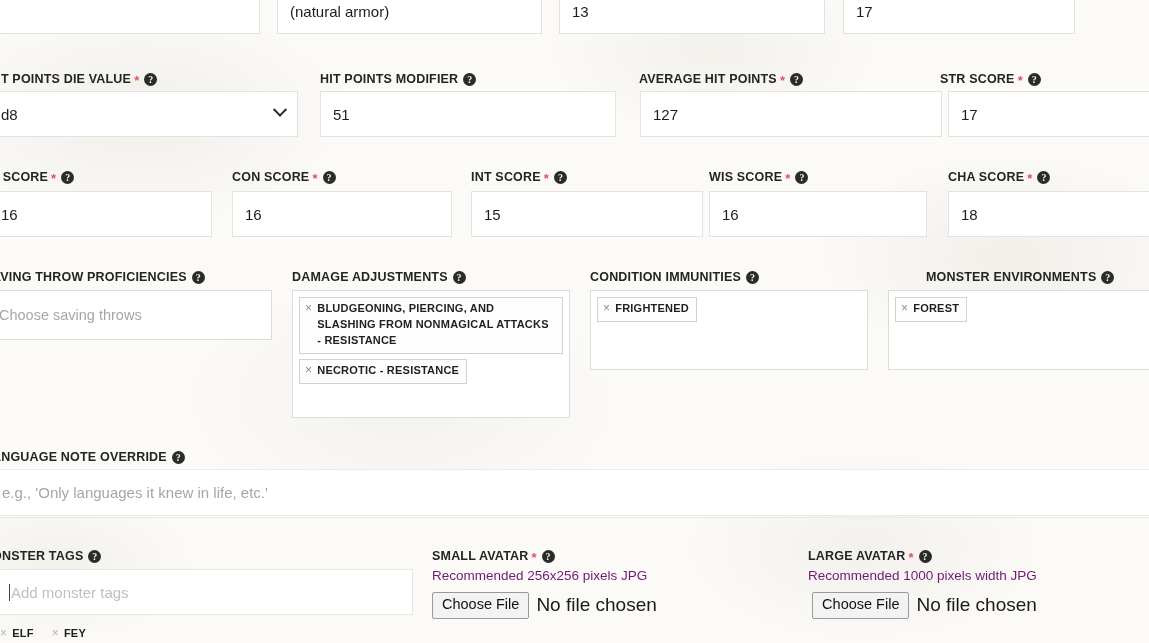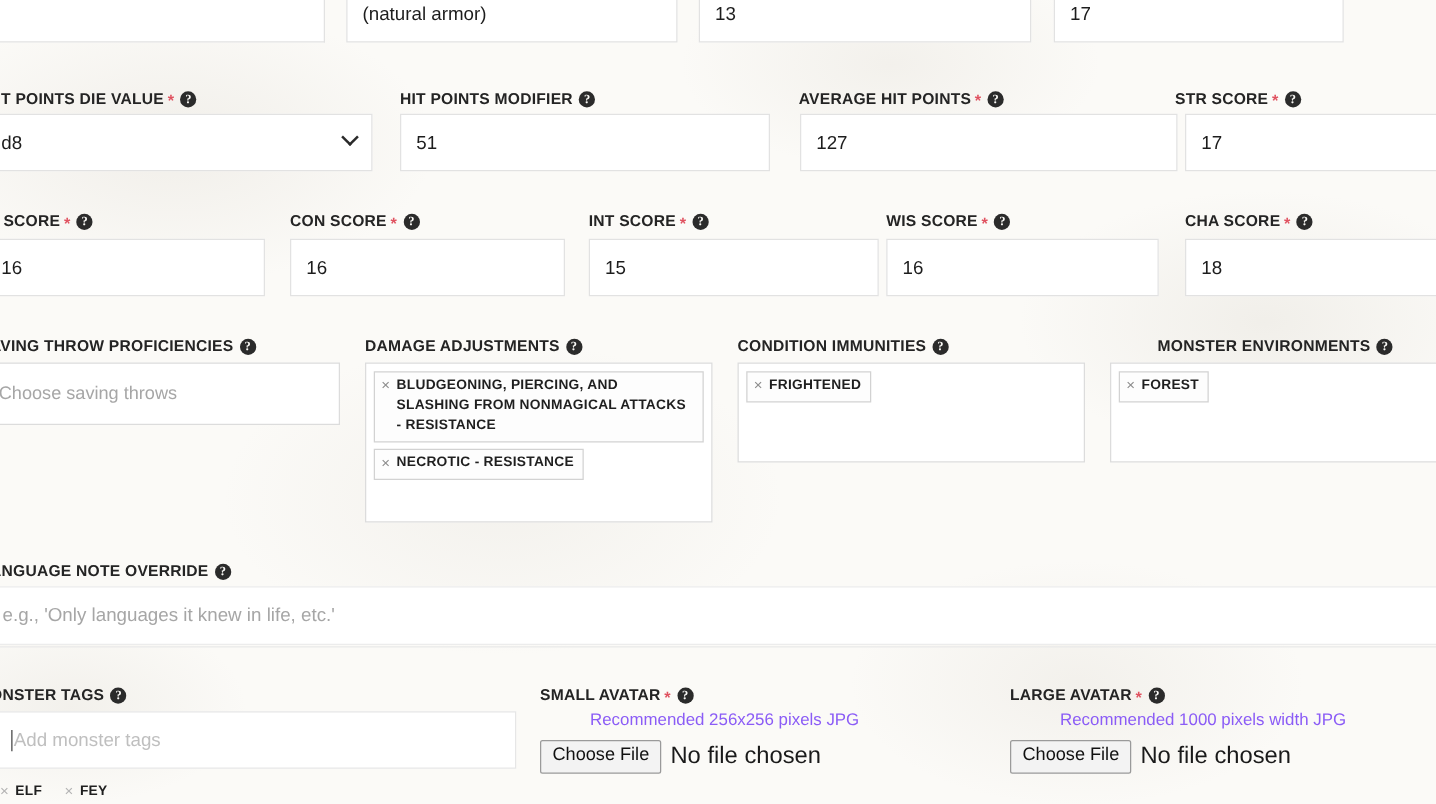--- a/index.html
+++ b/index.html
@@ -167,29 +167,29 @@
     display: flex;
     align-items: center;
     padding-left: 2px;
     font-size: 15px;
     color: #a6a6a6;
   }
 
   
   .upload-hint {
     font-size: 13.5px;
-    color: #8b5cf6;
+    color: #701a75;
     margin-top: 5px;
-    margin-left: 40px;
   }
   .file-row {
     margin-top: 9px;
     display: flex;
     align-items: center;
     gap: 7px;
+    justify-content: flex-end;
   }
   .file-btn {
     border: 1px solid #9a9a9a;
     background: #f3f3f3;
     padding: 2px 9px 3px 9px;
     font-size: 14.5px;
     color: #111;
     border-radius: 2px;
     line-height: 1.35;
   }

